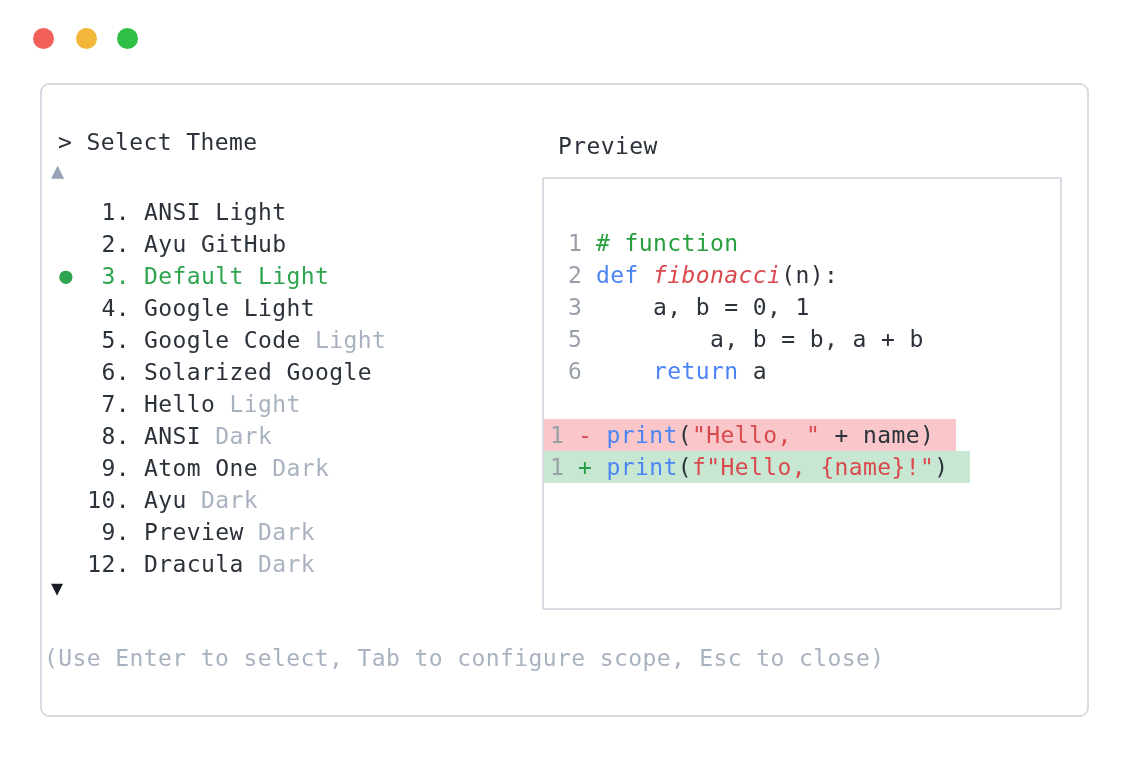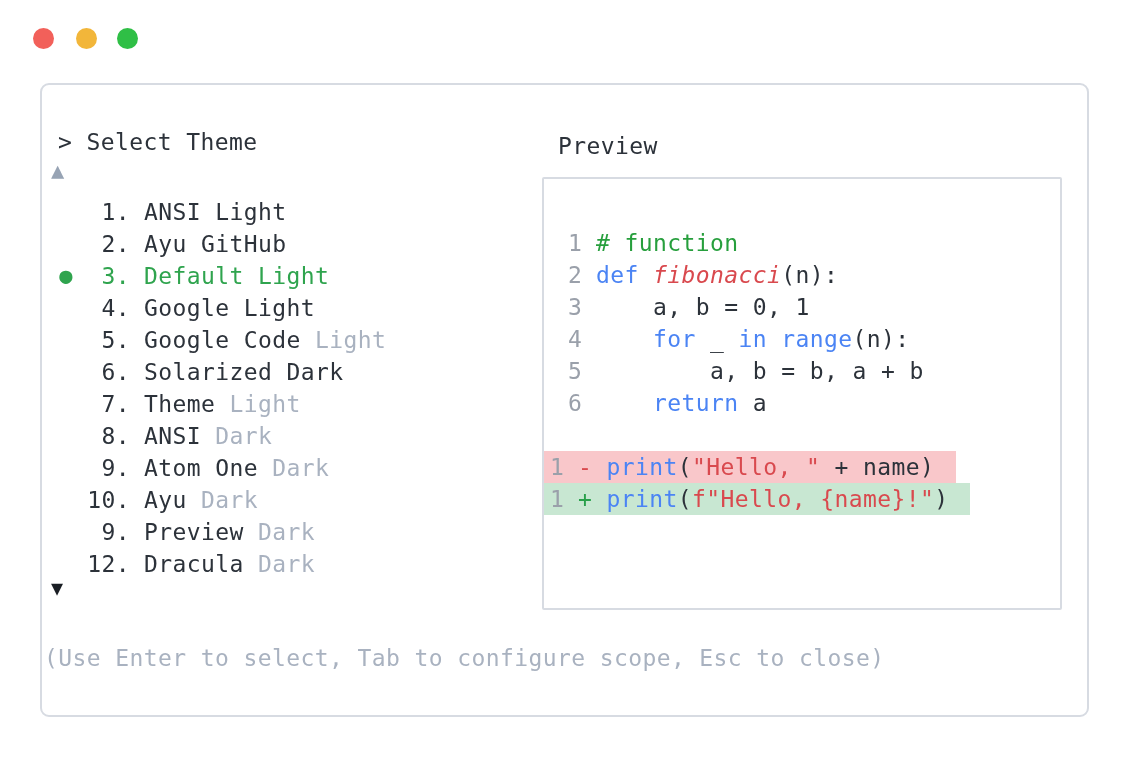--- a/index.html
+++ b/index.html
@@ -56,39 +56,38 @@
     <div class="preview-title">Preview</div>
 
     <div class="scroll-ind scroll-up">▲</div>
 
     <div class="theme-list" id="theme-list">
         <div class="trow"><span class="t-marker"></span><span class="t-num">1.</span><span class="t-name">ANSI Light</span></div>
         <div class="trow"><span class="t-marker"></span><span class="t-num">2.</span><span class="t-name">Ayu GitHub</span></div>
         <div class="trow selected"><span class="t-marker">●</span><span class="t-num">3.</span><span class="t-name">Default Light</span></div>
         <div class="trow"><span class="t-marker"></span><span class="t-num">4.</span><span class="t-name">Google Light</span></div>
         <div class="trow"><span class="t-marker"></span><span class="t-num">5.</span><span class="t-name">Google Code</span><span class="t-dim"> Light</span></div>
-        <div class="trow"><span class="t-marker"></span><span class="t-num">6.</span><span class="t-name">Solarized Dark</span></div>
-        <div class="trow"><span class="t-marker"></span><span class="t-num">7.</span><span class="t-name">Theme</span><span class="t-dim"> Light</span></div>
+        <div class="trow"><span class="t-marker"></span><span class="t-num">6.</span><span class="t-name">Solarized Google</span></div>
+        <div class="trow"><span class="t-marker"></span><span class="t-num">7.</span><span class="t-name">Hello</span><span class="t-dim"> Light</span></div>
         <div class="trow"><span class="t-marker"></span><span class="t-num">8.</span><span class="t-name">ANSI</span><span class="t-dim"> Dark</span></div>
         <div class="trow"><span class="t-marker"></span><span class="t-num">9.</span><span class="t-name">Atom One</span><span class="t-dim"> Dark</span></div>
         <div class="trow"><span class="t-marker"></span><span class="t-num">10.</span><span class="t-name">Ayu</span><span class="t-dim"> Dark</span></div>
         <div class="trow"><span class="t-marker"></span><span class="t-num">9.</span><span class="t-name">Preview</span><span class="t-dim"> Dark</span></div>
         <div class="trow"><span class="t-marker"></span><span class="t-num">12.</span><span class="t-name">Dracula</span><span class="t-dim"> Dark</span></div>
       </div>
 
     <div class="scroll-ind scroll-down">▼</div>
 
     <div class="help">(Use Enter to select, Tab to configure scope, Esc to close)</div>
 
     <div class="preview-box">
       <div id="code">
           <div class="cl"><span class="cl-num">1</span><span class="cl-code"><span class="tk-comment"># function</span></span></div>
           <div class="cl"><span class="cl-num">2</span><span class="cl-code"><span class="tk-keyword">def</span><span class="tk-plain"> </span><span class="tk-function">fibonacci</span><span class="tk-plain">(n):</span></span></div>
           <div class="cl"><span class="cl-num">3</span><span class="cl-code"><span class="tk-plain">    a, b = 0, 1</span></span></div>
-          <div class="cl"><span class="cl-num">4</span><span class="cl-code"><span class="tk-plain">    </span><span class="tk-keyword">for</span><span class="tk-plain"> _ </span><span class="tk-keyword">in</span><span class="tk-plain"> </span><span class="tk-keyword">range</span><span class="tk-plain">(n):</span></span></div>
           <div class="cl"><span class="cl-num">5</span><span class="cl-code"><span class="tk-plain">        a, b = b, a + b</span></span></div>
           <div class="cl"><span class="cl-num">6</span><span class="cl-code"><span class="tk-plain">    </span><span class="tk-keyword">return</span><span class="tk-plain"> a</span></span></div>
           <div class="cl"><span class="cl-num"></span><span class="cl-code"></span></div>
           <div class="cl removed"><span class="cl-num">1</span><span class="cl-code"><span class="tk-diff-del">-</span><span class="tk-plain"> </span><span class="tk-keyword">print</span><span class="tk-plain">(</span><span class="tk-string">"Hello, "</span><span class="tk-plain"> + name)</span></span></div>
           <div class="cl added"><span class="cl-num">1</span><span class="cl-code"><span class="tk-diff-add">+</span><span class="tk-plain"> </span><span class="tk-keyword">print</span><span class="tk-plain">(</span><span class="tk-string">f"Hello, {name}!"</span><span class="tk-plain">)</span></span></div>
         </div>
     </div>
 
   </div>
 </div>

